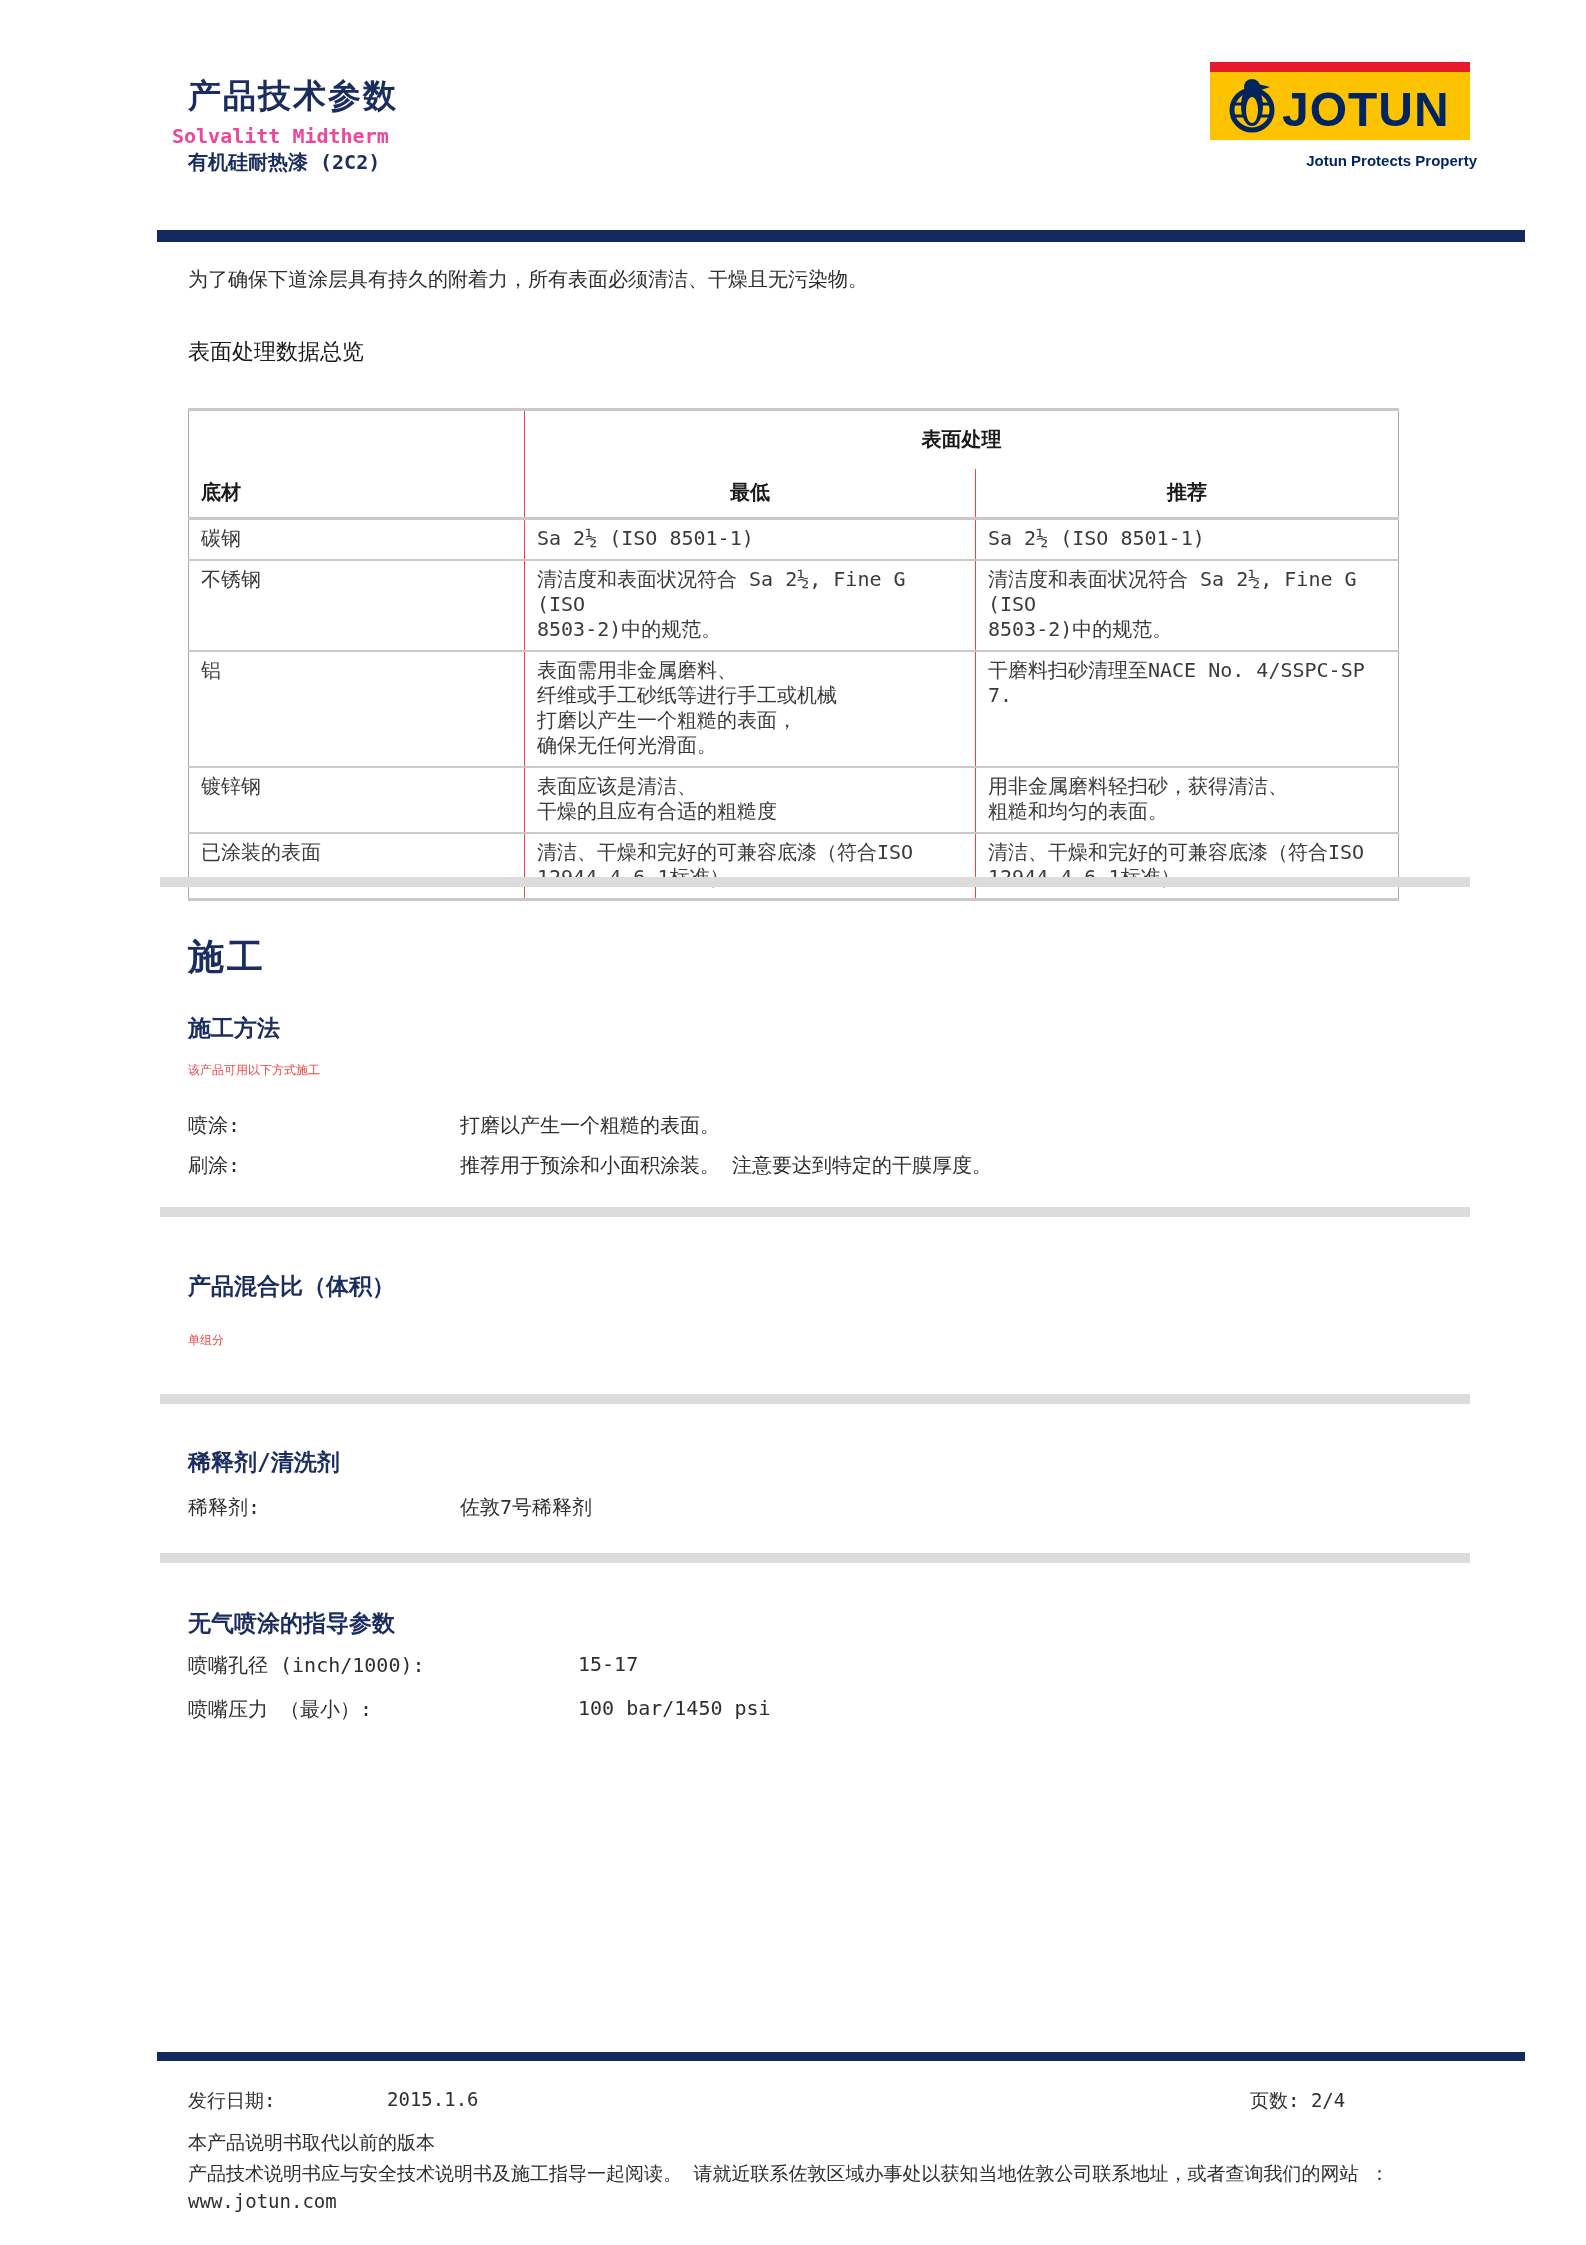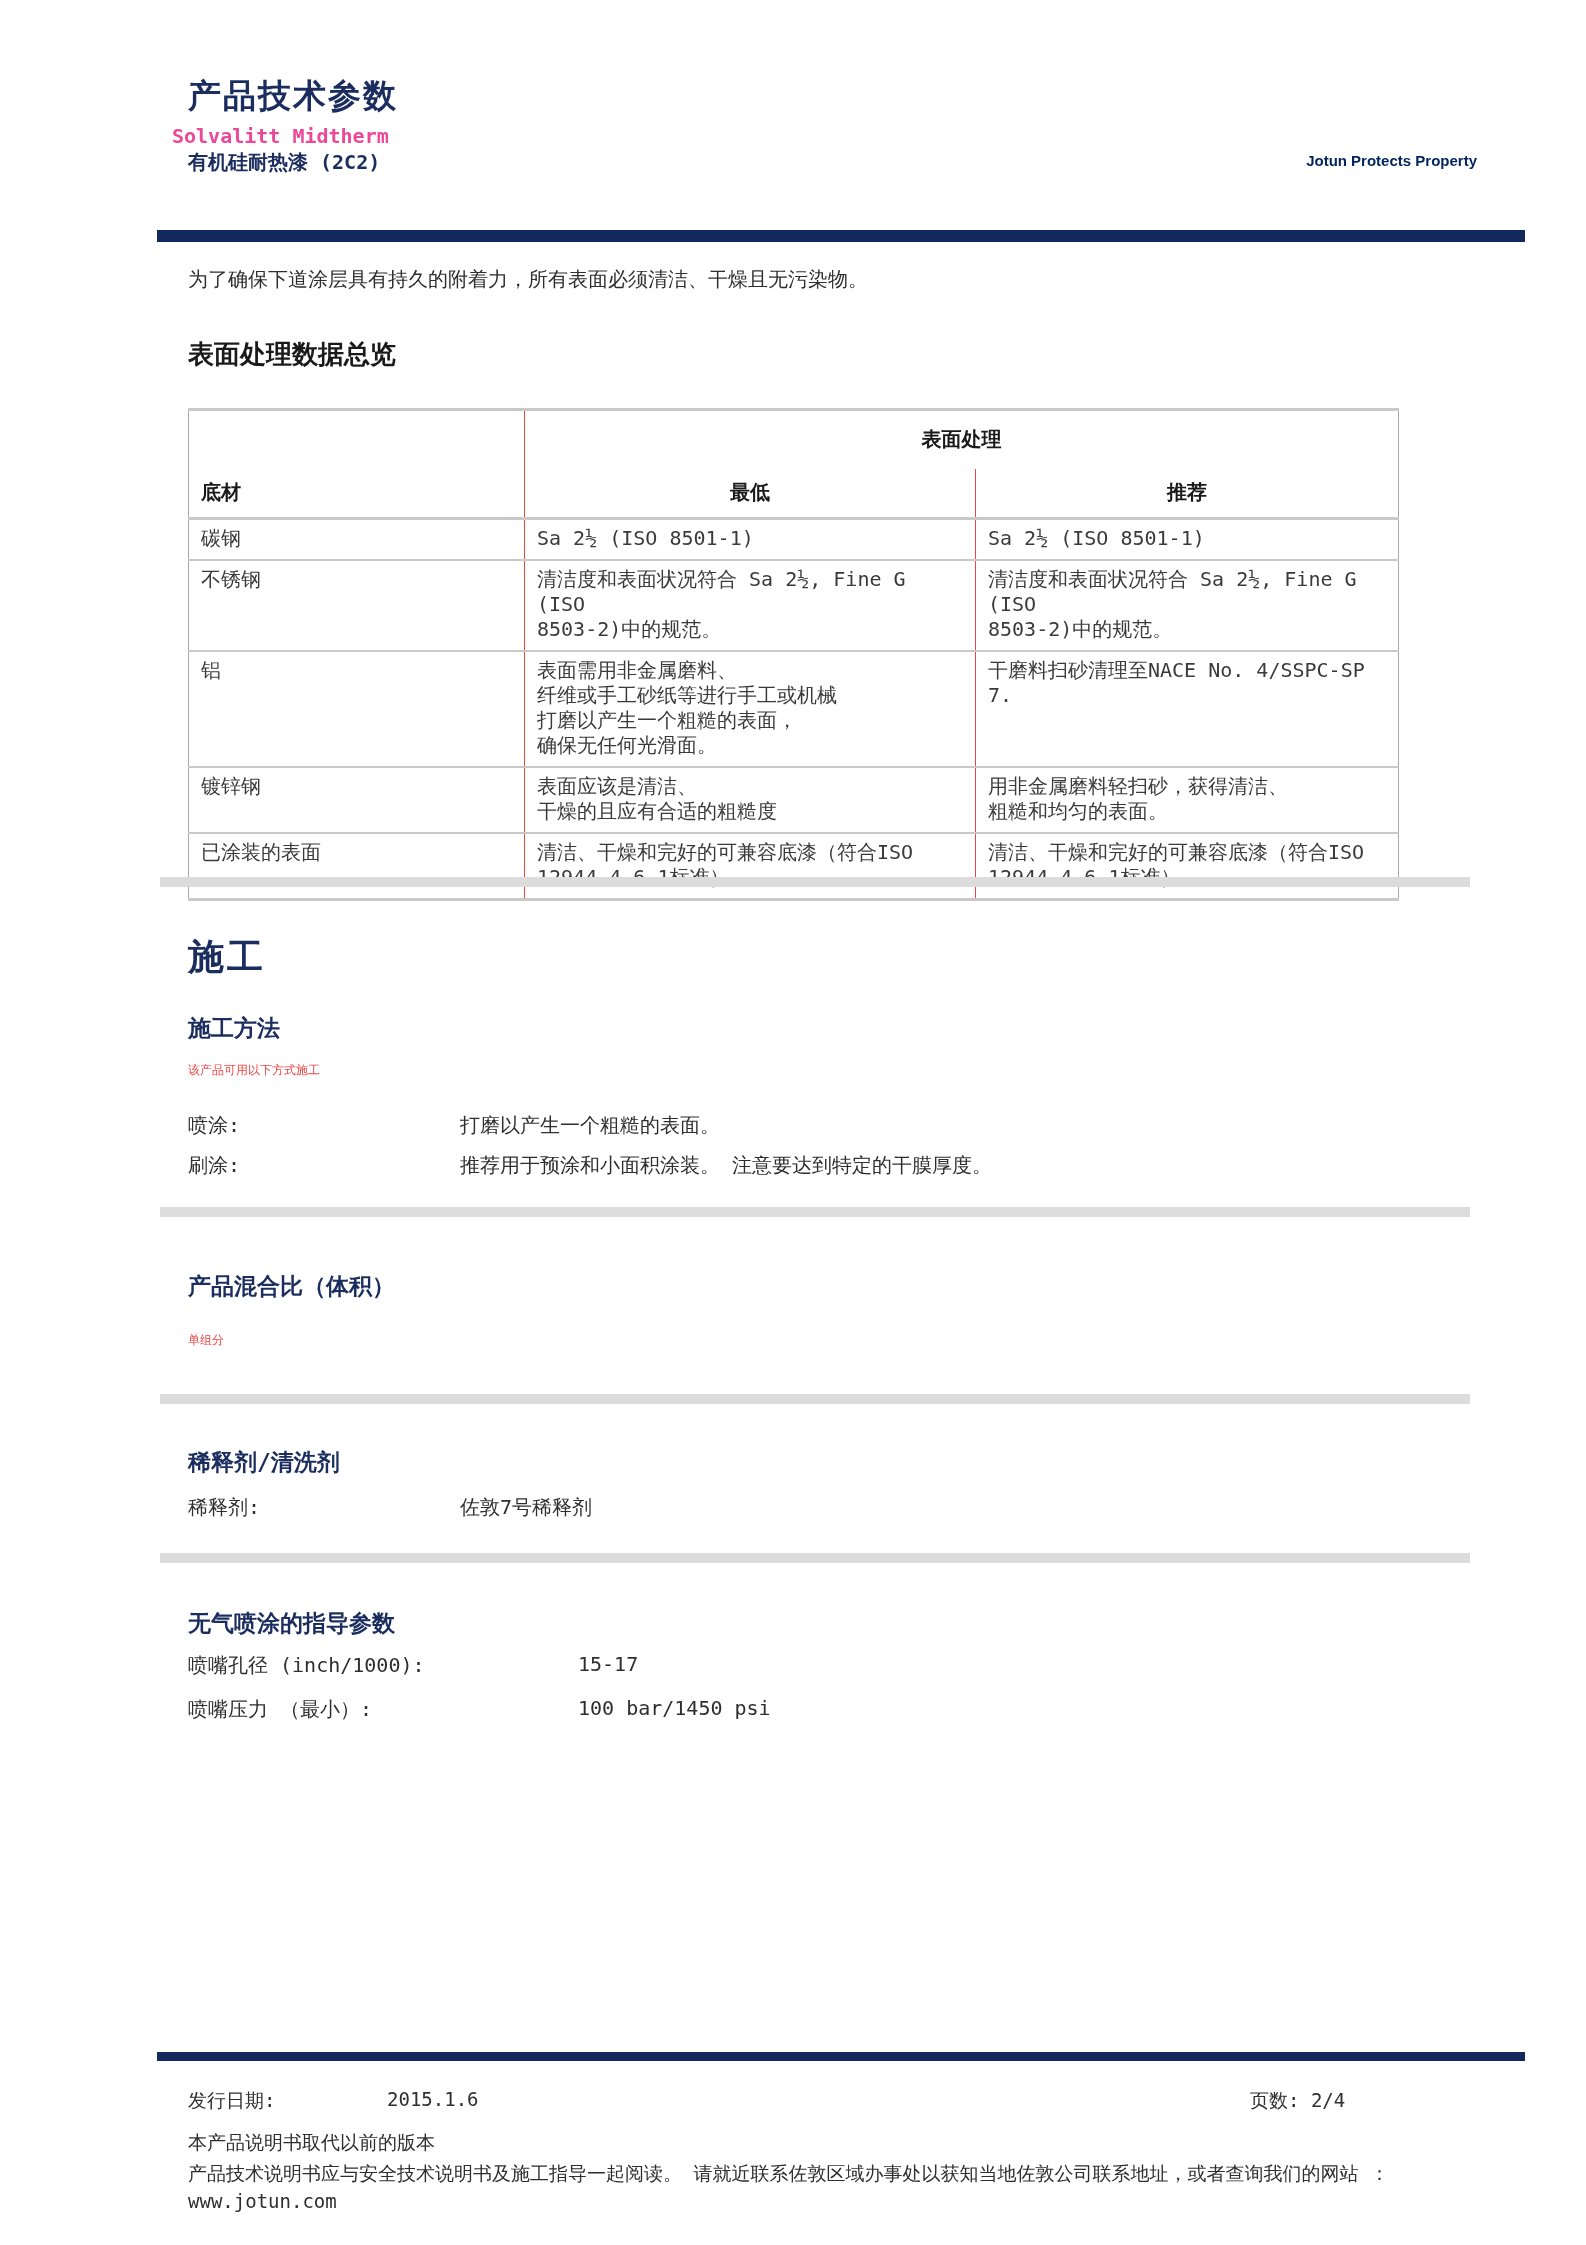--- a/index.html
+++ b/index.html
@@ -21,21 +21,21 @@
 
   .logo-box { left:1210px; top:62px; width:260px; height:78px; }
   .tagline  { left:1203px; top:152px; width:274px; text-align:right;
               font-family:"Liberation Sans",sans-serif; font-size:15px; font-weight:bold; color:#00245d; }
 
   .bar-navy-top { left:157px; top:230px; width:1368px; height:12px; background:#142a5e; }
   .bar-navy-bot { left:157px; top:2052px; width:1368px; height:9px; background:#142a5e; }
 
   .intro { left:188px; top:266px; font-size:20px; color:#2e2e2e; }
 
-  .sect-black { left:188px; top:337px; font-size:26px; font-weight:bold; color:#1a1a1a; }
+  .sect-black { left:188px; top:337px; font-size:22px; font-weight:normal; color:#1a1a1a; }
 
   
   .tbl-wrap { left:188px; top:408px; }
   table.tbl { border-collapse:collapse; width:1210px; table-layout:fixed;
               border-left:1px solid #a9a9a9; border-right:1px solid #a9a9a9;
               border-top:3px solid #c9c9c9; border-bottom:3px solid #c9c9c9;
               font-size:20px; color:#3a3a3a; }
   .tbl td { vertical-align:top; padding:6px 12px 8px 12px; line-height:25px; }
   .tbl .c2, .tbl .c3 { border-left:1px solid #ef4444; }
   .tbl tr.hdr1 td { height:44px; }
@@ -62,20 +62,36 @@
 </style>
 </head>
 <body>
 
 <div class="page">
 
   <div class="abs doc-title">产品技术参数</div>
   <div class="abs prod-name">Solvalitt Midtherm</div>
   <div class="abs prod-sub">有机硅耐热漆 (2C2)</div>
 
+  <div class="abs logo-box">
+    <svg width="260" height="78" viewBox="0 0 260 78">
+      <rect x="0" y="0" width="260" height="78" fill="#fdc300"></rect>
+      <rect x="0" y="0" width="260" height="10" fill="#e8192c"></rect>
+
+      <circle cx="42" cy="48" r="20" fill="none" stroke="#00245d" stroke-width="5"></circle>
+      <line x1="24" y1="42" x2="60" y2="42" stroke="#00245d" stroke-width="3"></line>
+      <line x1="24" y1="54" x2="60" y2="54" stroke="#00245d" stroke-width="3"></line>
+
+      <ellipse cx="42" cy="44" rx="11" ry="20" fill="#00245d"></ellipse>
+      <ellipse cx="42" cy="48" rx="6" ry="13" fill="#fdc300"></ellipse>
+      <circle cx="42" cy="25" r="8" fill="#00245d"></circle>
+      <polygon points="48,22 60,25 48,29" fill="#00245d"></polygon>
+      <text x="72" y="64" font-family="Liberation Sans, sans-serif" font-size="48" font-weight="bold" fill="#00245d" letter-spacing="1">JOTUN</text>
+    </svg>
+  </div>
   <div class="abs tagline">Jotun Protects Property</div>
 
   <div class="abs bar-navy-top"></div>
 
   <div class="abs intro">为了确保下道涂层具有持久的附着力，所有表面必须清洁、干燥且无污染物。</div>
 
   <div class="abs sect-black">表面处理数据总览</div>
 
   <div class="abs tbl-wrap">
     <table class="tbl">

